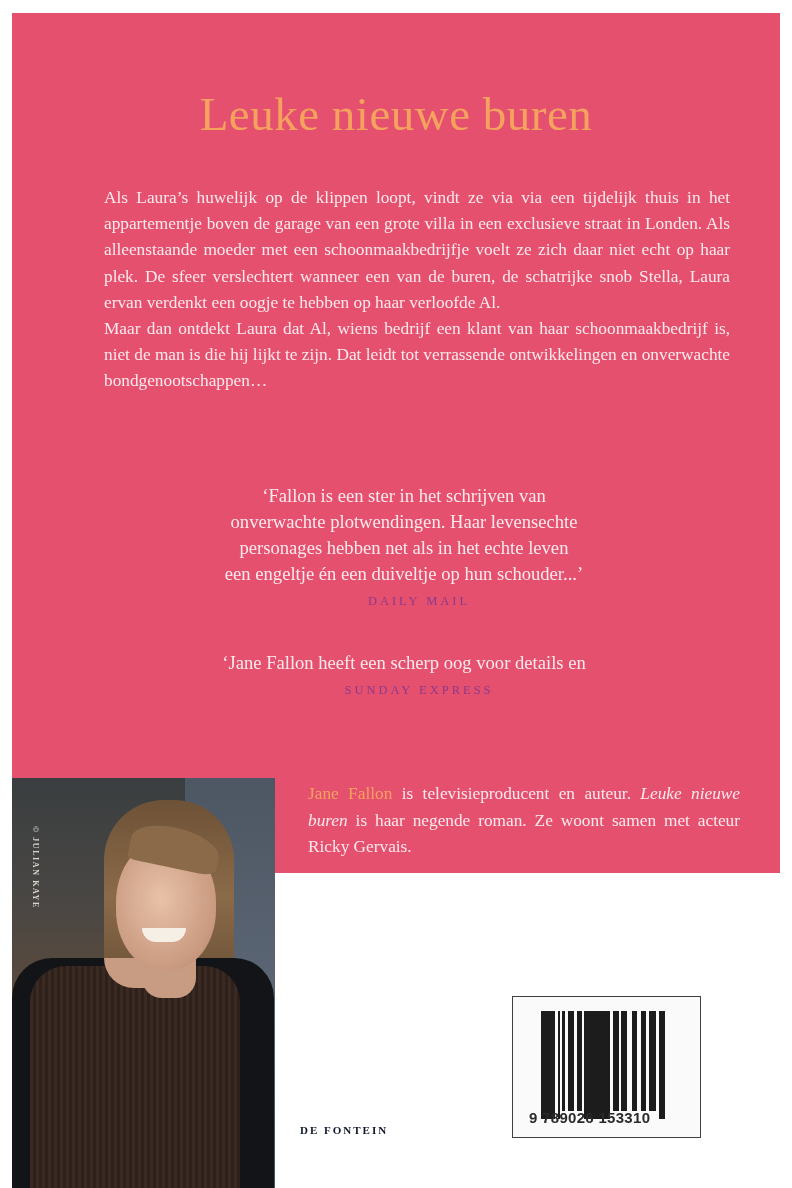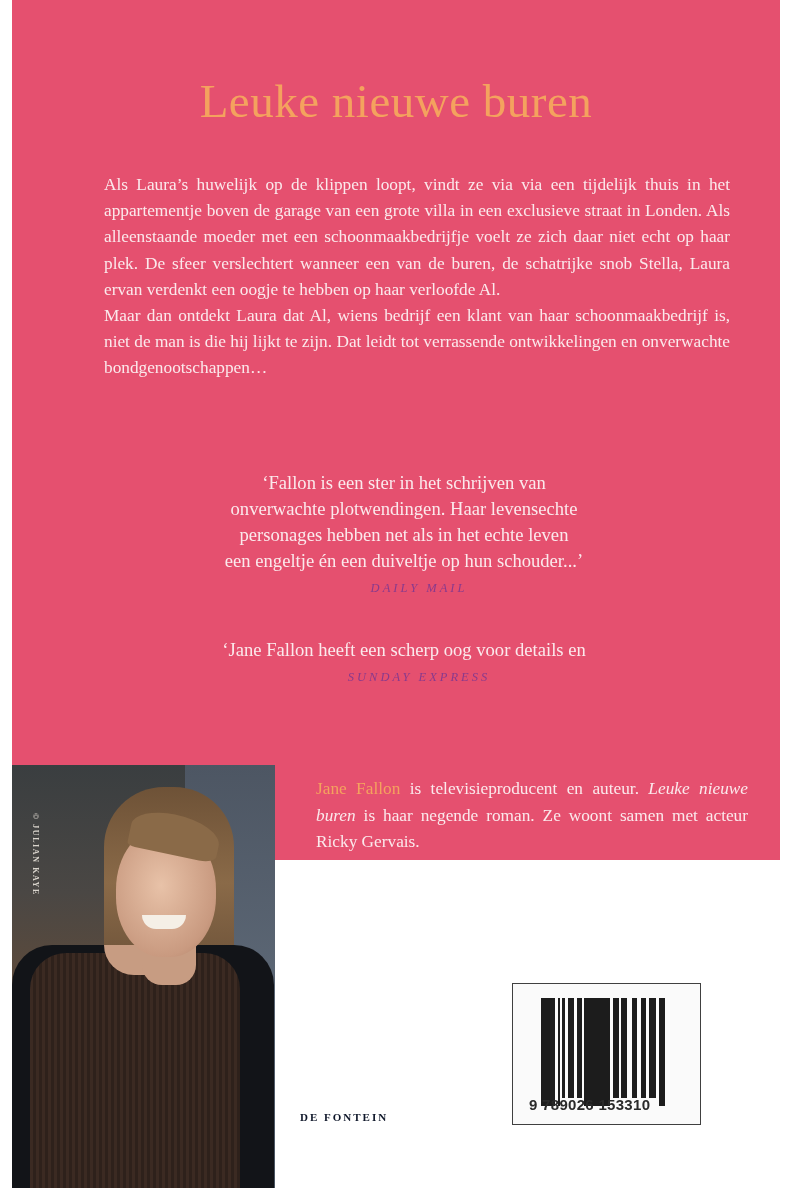--- a/index.html
+++ b/index.html
@@ -1,36 +1,36 @@
 <!DOCTYPE html>
 <html><head>
   <meta charset="utf-8">
   <style>
     html, body { margin: 0; padding: 0; background: #ffffff; }
     body { width: 792px; height: 1188px; position: relative; overflow: hidden; font-family: "Liberation Serif", "DejaVu Serif", serif; }
-    .cover { position: absolute; left: 12px; top: 0; width: 768px; height: 860px; background: #e5506f; }
+    .cover { position: absolute; left: 12px; top: 13px; width: 768px; height: 860px; background: #e5506f; }
     .title { position: absolute; left: 0; width: 768px; top: 74px; text-align: center; color: #f4a25e; font-size: 47px; letter-spacing: 0.5px; font-weight: normal; margin: 0; }
     .blurb { position: absolute; left: 84px; top: 164px; width: 626px; color: #fbe9ec; font-size: 17.3px; line-height: 26.2px; text-align: justify; margin: 8px; }
     .blurb p { margin: 0; text-align-last: left; }
     .quote { position: absolute; left: 0; width: 768px; text-align: center; color: #fbe9ec; font-size: 18.6px; line-height: 26px; margin: 8px; }
     .quote1 { top: 462px; }
     .quote2 { top: 629px; }
-    .source { display: block; color: #8a3a8c; font-style: italic; font-size: 12.5px; letter-spacing: 3px; margin-top: 5px; line-height: 18px; padding-left: 30px; }
+    .source { display: block; color: #8a3a8c; font-size: 12.5px; letter-spacing: 3px; margin-top: 5px; line-height: 18px; padding-left: 30px; }
     .photo { position: absolute; left: 0; top: 765px; width: 263px; height: 423px; overflow: hidden; background: linear-gradient(180deg, #3a3e40 0%, #4a4744 30%, #5b4a3c 50%, #3b3d42 80%, #2d3035 100%); }
     .photo .bg-right { position: absolute; right: 0; top: 0; width: 90px; height: 100%; background: linear-gradient(180deg, #4d5663, #5b6674 50%, #4a5461); }
     .photo .hair { position: absolute; left: 92px; top: 22px; width: 130px; height: 240px; border-radius: 60px 60px 30px 40px; background: linear-gradient(180deg, #6e5237, #8a6a48 40%, #5a4330); }
     .photo .face { position: absolute; left: 104px; top: 62px; width: 100px; height: 130px; border-radius: 48% 48% 46% 46%; background: radial-gradient(ellipse at 45% 45%, #e8c2a8, #c99a80 70%, #a87b63); }
     .photo .fringe { position: absolute; left: 118px; top: 50px; width: 90px; height: 40px; border-radius: 50% 60% 20% 10%; background: #8a6a48; transform: rotate(12deg); }
     .photo .smile { position: absolute; left: 130px; top: 150px; width: 44px; height: 14px; border-radius: 0 0 22px 22px; background: #f5efe6; }
     .photo .neck { position: absolute; left: 130px; top: 180px; width: 54px; height: 40px; background: #c79c82; border-radius: 0 0 20px 20px; }
     .photo .shirt { position: absolute; left: 0; top: 180px; width: 262px; height: 260px; background: #121418; border-radius: 40px 40px 0 0; }
     .photo .vest { position: absolute; left: 18px; top: 188px; width: 210px; height: 240px; background: repeating-linear-gradient(90deg, #3b2a22 0 3px, #2e211b 3px 6px); border-radius: 36px 36px 0 0; }
     .photo .collar { position: absolute; left: 92px; top: 180px; width: 78px; height: 30px; background: #c79c82; border-radius: 0 0 40px 40px; }
     .credit { position: absolute; left: 16px; top: 48px; transform-origin: left top; transform: rotate(90deg) translateY(-12px); color: #d9d4cc; font-size: 8px; letter-spacing: 1.6px; white-space: nowrap; font-weight: bold; }
-    .bio { position: absolute; left: 288px; top: 760px; width: 432px; color: #fbe9ec; font-size: 17.3px; line-height: 26.5px; text-align: justify; margin: 16px; }
+    .bio { position: absolute; left: 288px; top: 760px; width: 432px; color: #fbe9ec; font-size: 17.3px; line-height: 26.5px; text-align: justify; margin: 8px; }
     .bio .author { color: #f4a25e; }
     .bio .book { font-style: italic; }
     .publisher { position: absolute; left: 288px; top: 1111px; color: #0f172a; font-size: 11px; letter-spacing: 2px; font-weight: bold; }
     .barcode { position: absolute; left: 500px; top: 983px; width: 187px; height: 140px; background: #fafafa; border: 1px solid #404040; }
     .bars { position: absolute; left: 28px; top: 14px; width: 140px; height: 104px; display: flex; align-items: flex-start; }
     .bars span { display: block; height: 100px; background: #1c1c1c; }
     .bars span.tall { height: 108px; }
     .isbn { position: absolute; left: 16px; top: 112px; width: 160px; font-family: "Liberation Sans", "DejaVu Sans", sans-serif; font-size: 15px; color: #2a2a2a; letter-spacing: 0.3px; font-weight: bold; }
   </style>
 </head>

